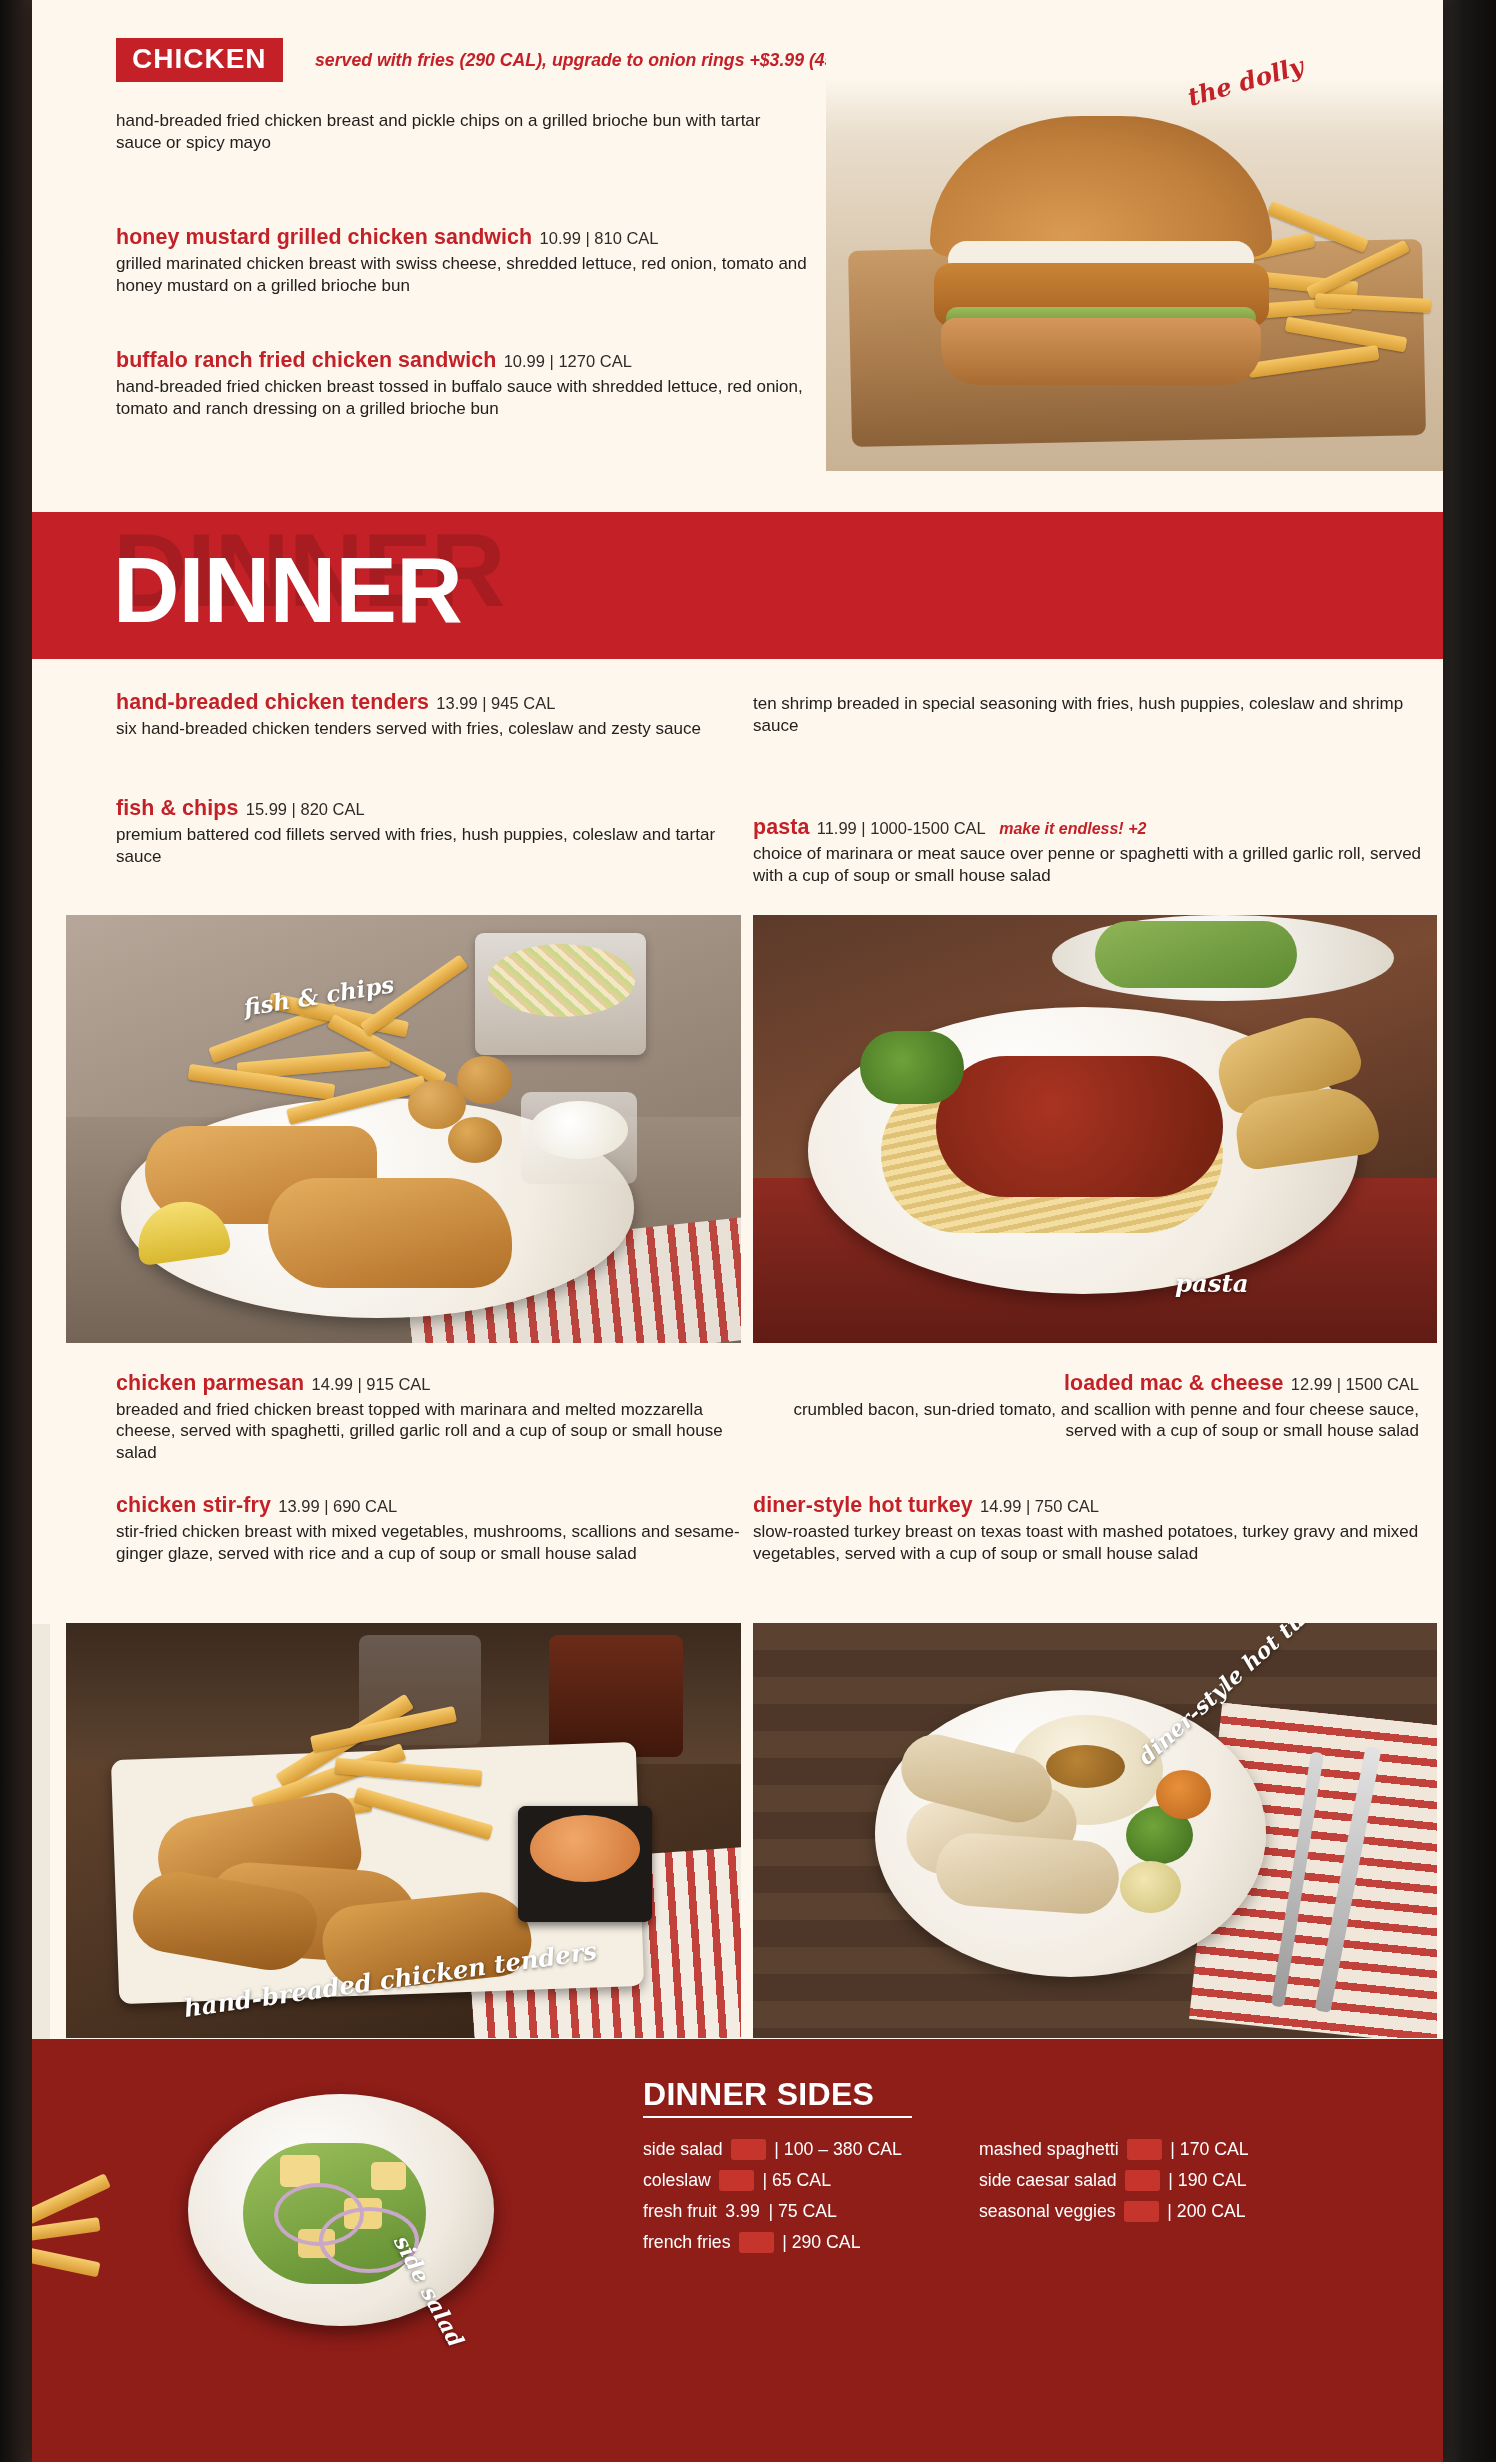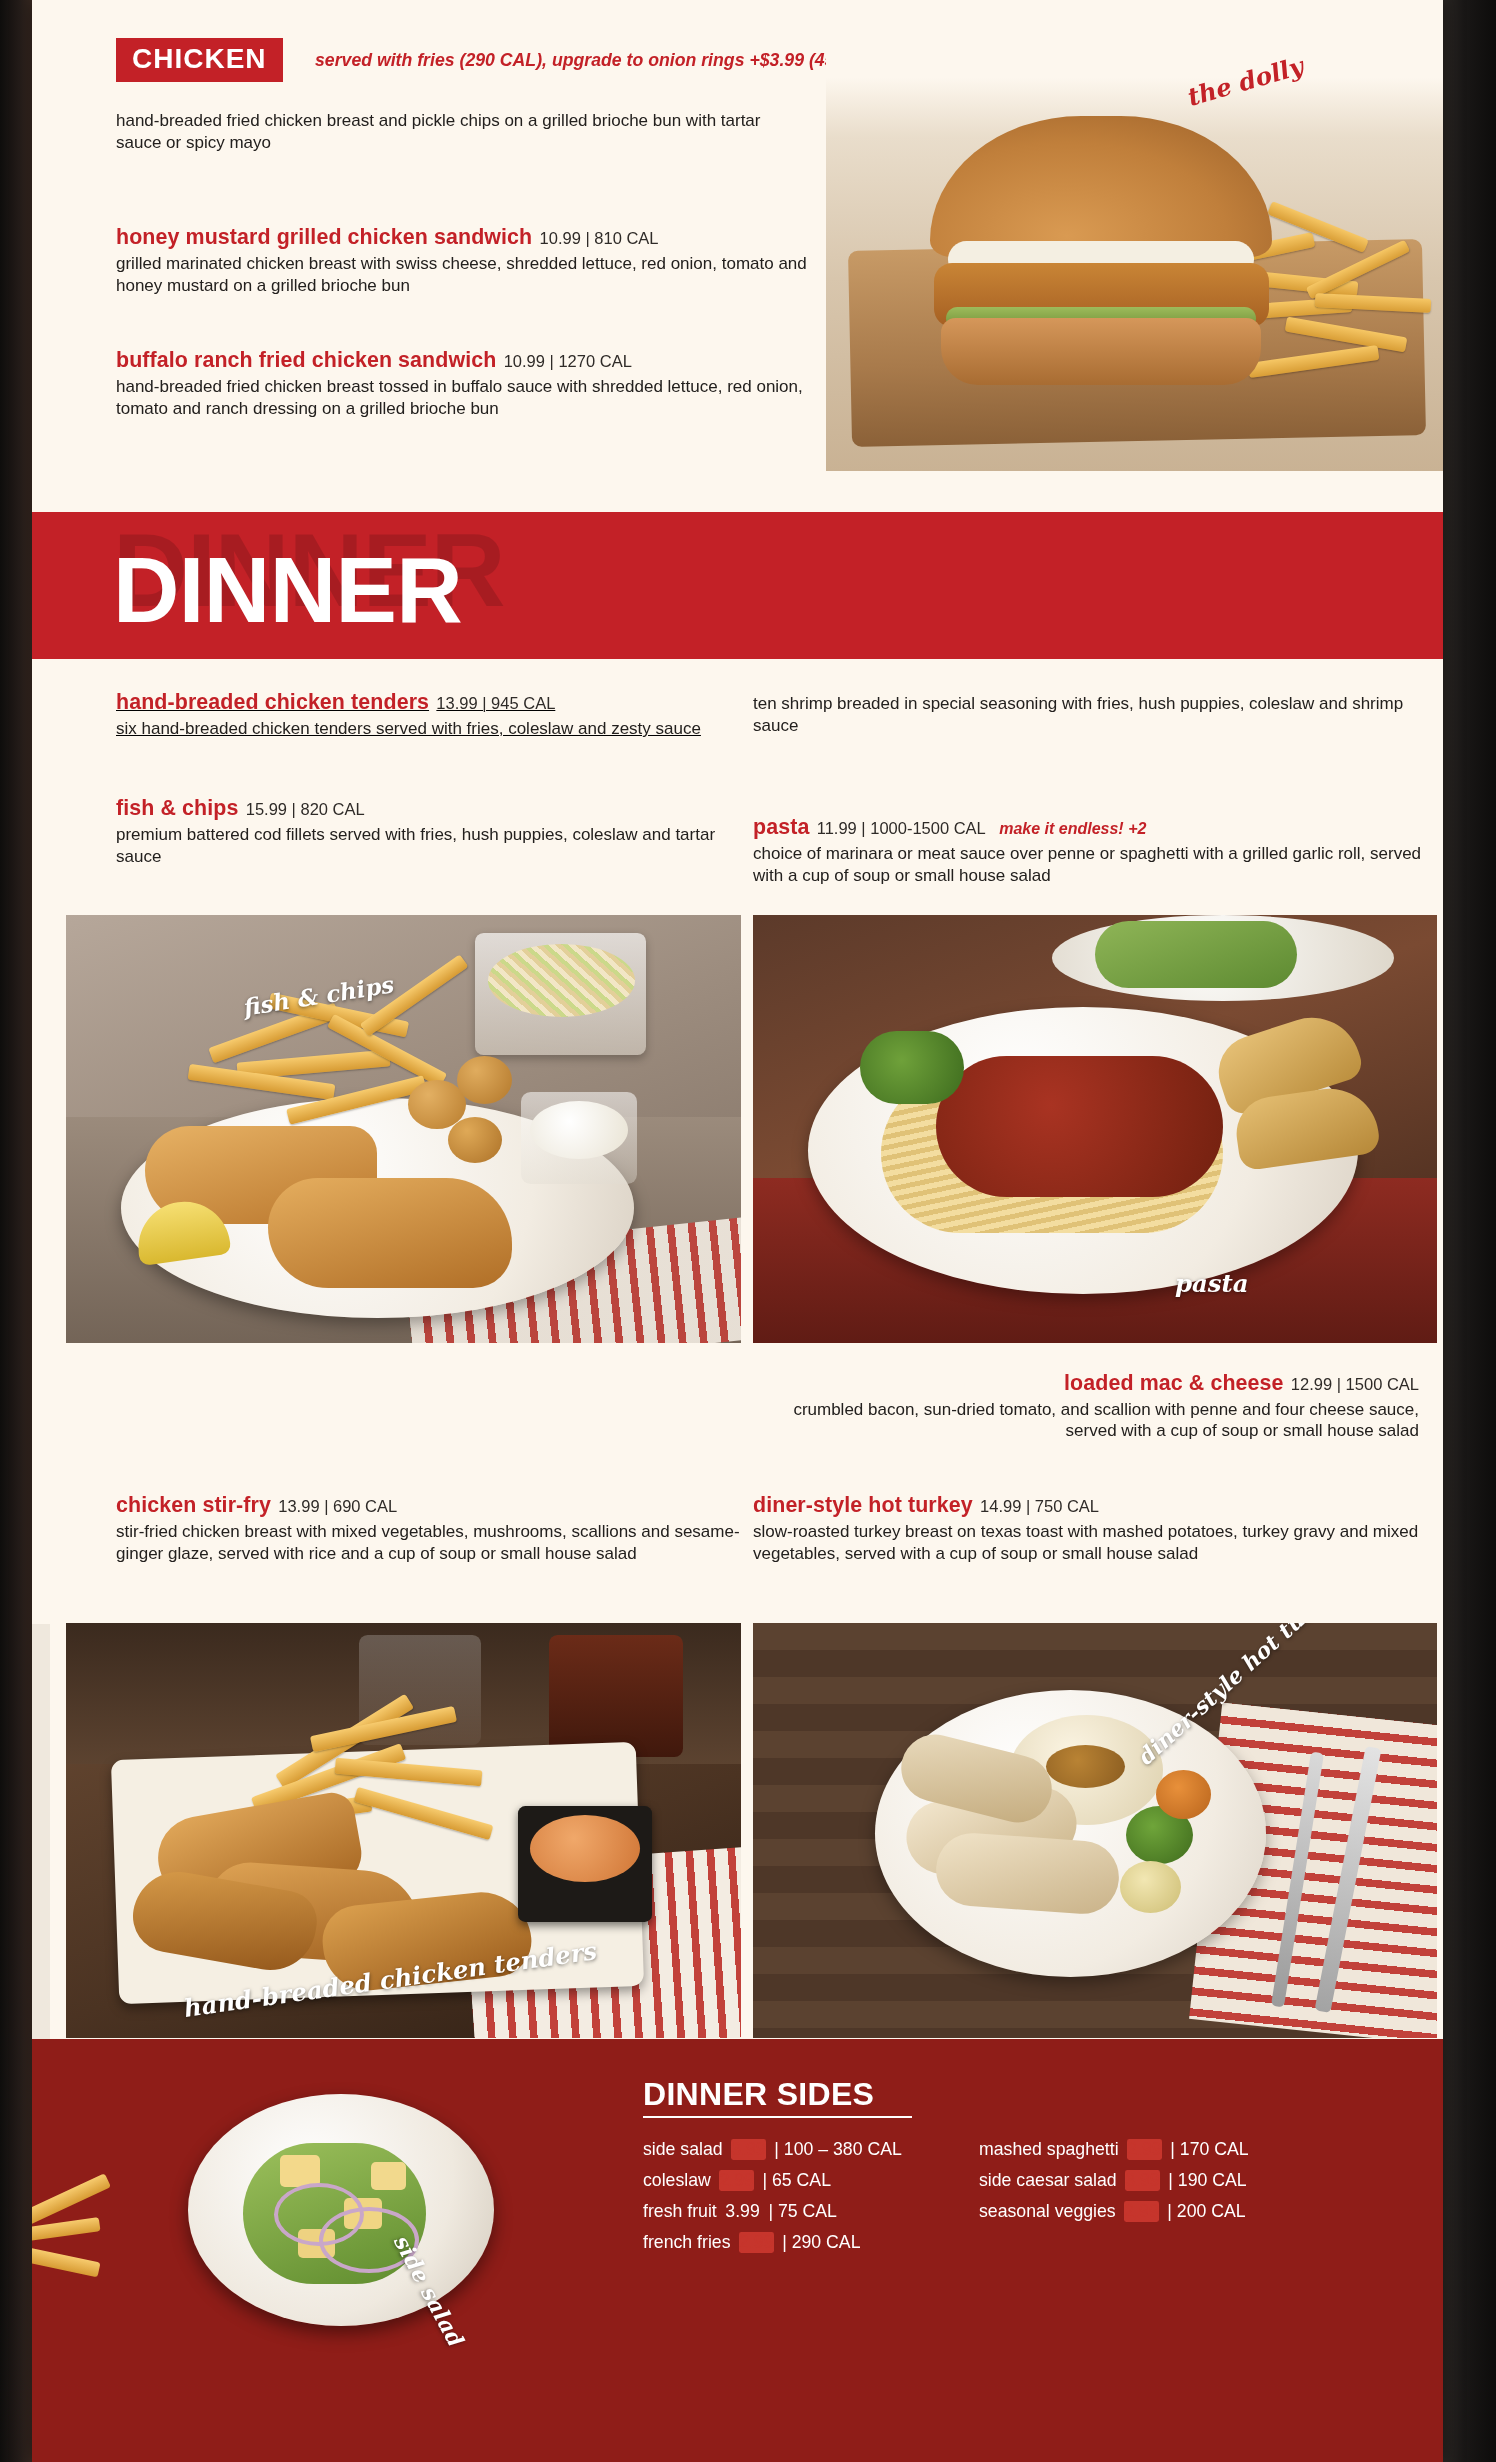--- a/index.html
+++ b/index.html
@@ -428,21 +428,21 @@
       </div>
     </div>
 
     <div class="dinner-banner">
       <div class="dinner-ghost">DINNER</div>
       <div class="dinner-word">DINNER</div>
     </div>
 
     <div class="dinner-body">
 
-      <div class="item" style="left:84px; top:31px; width:629px;text-decoration:underline;">
+      <div class="item" style="left:84px; top:31px; width:629px;">
         <div class="item-head">
           <span class="item-name">hand-breaded chicken tenders</span><span class="item-meta">13.99 | 945 CAL</span>
         </div>
         <div class="item-desc">six hand-breaded chicken tenders served with fries, coleslaw and zesty sauce</div>
       </div>
 
       <div class="item" style="left:84px; top:137px; width:629px;">
         <div class="item-head">
           <span class="item-name">fish &amp; chips</span><span class="item-meta">15.99 | 820 CAL</span>
         </div>
@@ -505,20 +505,26 @@
       <div class="food-blob" style="left:183px; top:141px; width:287px; height:141px; background:radial-gradient(circle at 40% 35%,#a93322,#71200f); border-radius:73px;"></div>
       <div class="food-blob" style="left:107px; top:116px; width:104px; height:73px; background:radial-gradient(circle at 40% 40%,#6fa13a,#3c6a1d); border-radius:37px;"></div>
       <div class="food-blob" style="left:464px; top:110px; width:141px; height:73px; background:linear-gradient(160deg,#e8c379,#bb8e3d); border-radius:37px 49px 18.3px 18.3px; transform:rotate(-18deg);"></div>
       <div class="food-blob" style="left:483px; top:177px; width:141px; height:70px; background:linear-gradient(160deg,#e5bf73,#b68838); border-radius:37px 49px 18.3px 18.3px; transform:rotate(-8deg);"></div>
 
       <div class="label-white" style="left:422px; top:354px; font-size:24.4px;">pasta</div>
     </div>
 
     <div class="dinner-body2">
 
+      <div class="item" style="left:84px; top:27.5px; width:629px;">
+        <div class="item-head">
+          <span class="item-name">chicken parmesan</span><span class="item-meta">14.99 | 915 CAL</span>
+        </div>
+        <div class="item-desc">breaded and fried chicken breast topped with marinara and melted mozzarella cheese, served with spaghetti, grilled garlic roll and a cup of soup or small house salad</div>
+      </div>
 
       <div class="item" style="left:84px; top:150px; width:635px;">
         <div class="item-head">
           <span class="item-name">chicken stir-fry</span><span class="item-meta">13.99 | 690 CAL</span>
         </div>
         <div class="item-desc">stir-fried chicken breast with mixed vegetables, mushrooms, scallions and sesame-ginger glaze, served with rice and a cup of soup or small house salad</div>
       </div>
 
       <div class="item" style="left:721px; top:27.5px; width:666px;text-align:right;">
         <div class="item-head">

